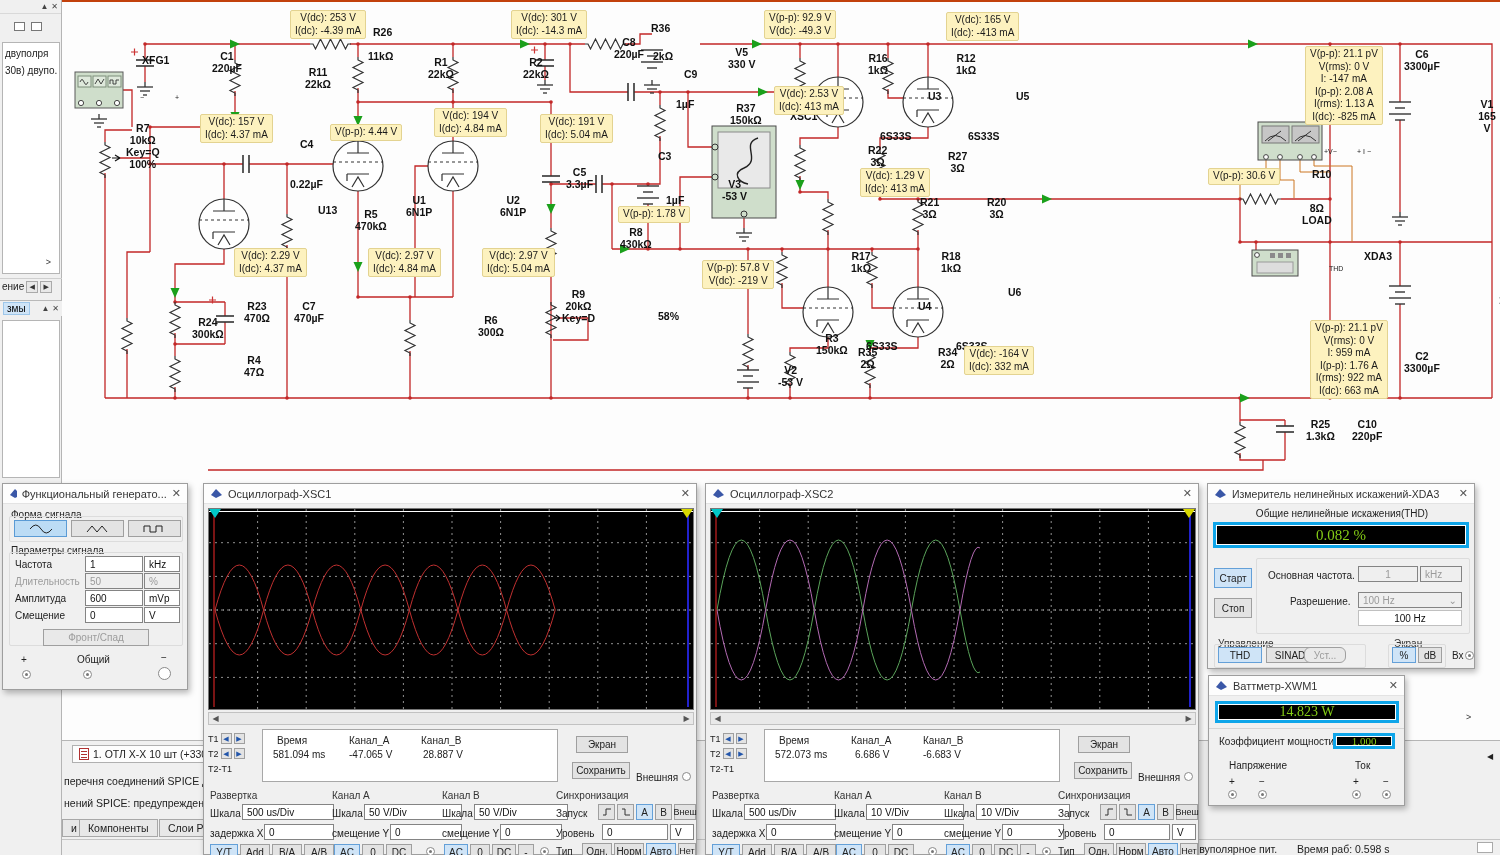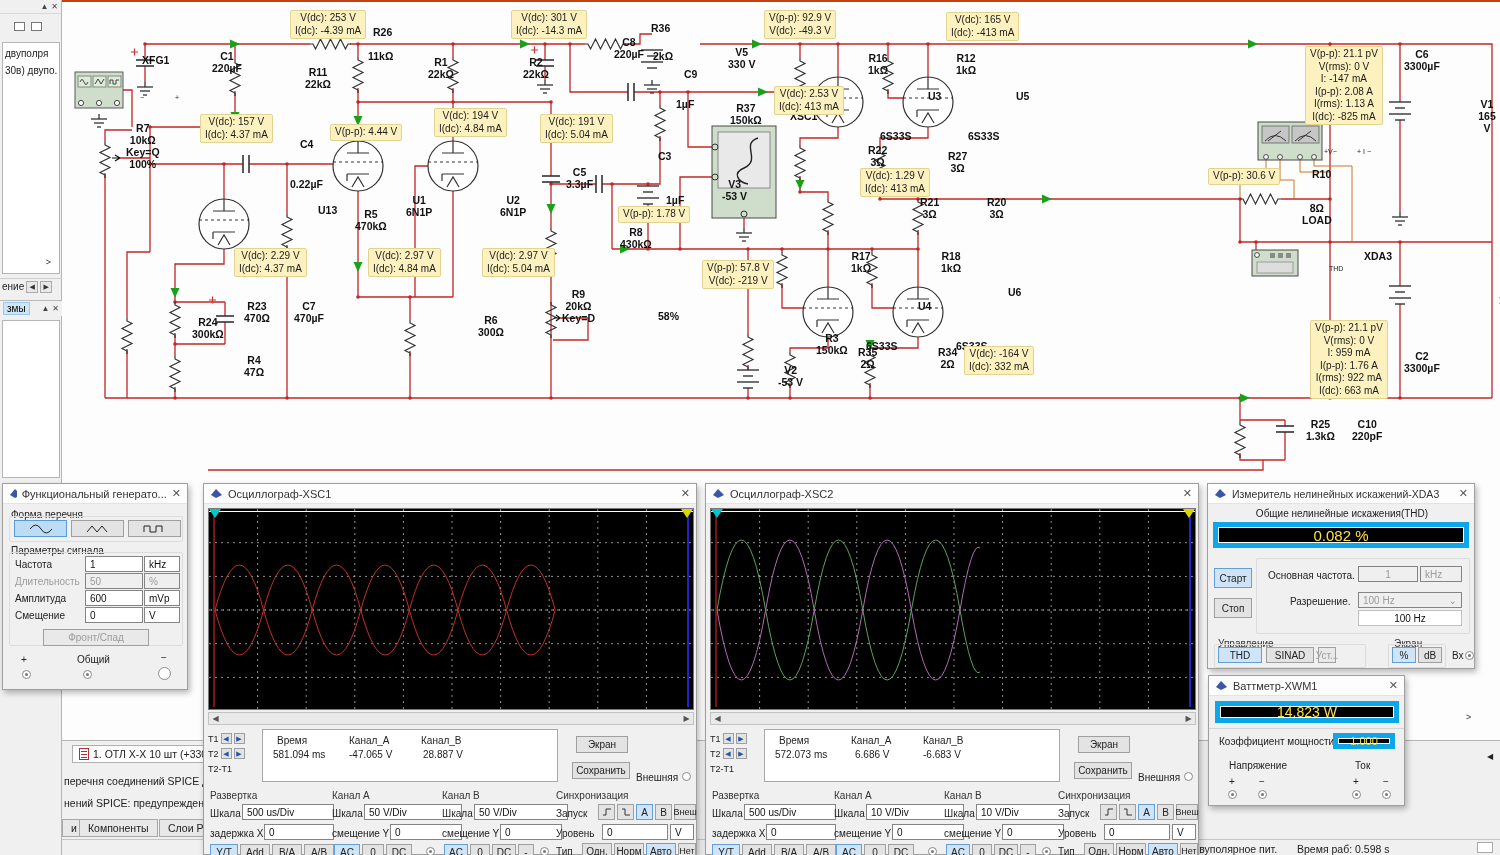--- a/index.html
+++ b/index.html
@@ -49,22 +49,22 @@
   .btn.sel { background:#cfe4f7; border-color:#64a0d8; }
   .btn.dis { color:#9c9c9c; background:#e9e9e9; }
   .inp { position:absolute; background:#fff; border:1px solid #848484; font-size:10px; color:#111;
     height:16px; display:flex; align-items:center; padding:0 4px; }
   .inp.dis { background:#efefef; color:#9a9a9a; }
   .lab { position:absolute; font-size:10px; color:#222; white-space:nowrap; }
   .lab.dis { color:#9c9c9c; }
   .rad { position:absolute; width:9px; height:9px; border:1px solid #8a8a8a; border-radius:50%; background:#fff; }
   .rad.dot::after { content:""; position:absolute; left:2px; top:2px; width:3px; height:3px; border-radius:50%; background:#777;}
   .rad.big { width:13px; height:13px; }
-  .blackdisp { position:absolute; background:#000; color:#fde047; border:5px solid #0ea5e9;
-    box-shadow:inset 0 0 0 1px #fff; display:flex; align-items:center; justify-content:center; }
+  .blackdisp { position:absolute; background:#000; color:#84cc16; border:3px solid #0ea5e9;
+    box-shadow:inset 0 0 0 1px #fff; display:flex; align-items:center; justify-content:center;font-family:Liberation Serif, serif; }
 
   
   .scope { width:494px; height:372px; }
   .scr { position:absolute; left:4px; top:24px; width:486px; height:202px; background:#000; border:1px solid #777;}
   .sbar { position:absolute; left:4px; top:228px; width:486px; height:13px; background:#e9e9e9; border:1px solid #c2c2c2;
     display:flex; justify-content:space-between; font-size:8px; color:#555; align-items:center;}
   .sbar span { width:13px; text-align:center; }
   .tclus { position:absolute; left:4px; top:247px; width:50px; height:50px; background:#f0f0f0; font-size:9px; color:#222;}
   .trow { display:flex; align-items:center; gap:2px; height:15px; }
   .tarr { width:11px; height:11px; border:1px solid #9f9f9f; background:#e3e3e3; font-size:7px; color:#2255aa;
@@ -579,21 +579,21 @@
   </div>
 
   <div class="win" style="left:2px;top:483px;width:186px;height:207px;">
     <div class="tb">
       <svg width="13" height="11">
           <path d="M1,7 L6,1 L12,7 L6,10 Z" fill="#3a57a7"></path>
         </svg>
       <span>Функциональный генерато...</span>
       <span class="close">✕</span>
     </div>
-    <div class="lab" style="left:8px;top:25px;">Форма перечня</div>
+    <div class="lab" style="left:8px;top:25px;">Форма сигнала</div>
     <div class="groupline" style="left:6px;top:32px;width:174px;height:26px;"></div>
     <div class="wavebtn sel" style="left:11px;top:36px;">
       <svg width="26" height="12">
           <path d="M2,6 Q8,-2 13,6 Q18,14 24,6" fill="none" stroke="#222"></path>
         </svg>
       </div>
     <div class="wavebtn" style="left:68px;top:36px;">
       <svg width="26" height="12">
           <path d="M2,9 L7,3 L12,9 L17,3 L22,9" fill="none" stroke="#222"></path>
         </svg>
@@ -859,21 +859,21 @@
     <div class="lab" style="left:82px;top:112px;">Разрешение.</div>
     <div class="inp dis" style="left:150px;top:108px;width:104px;">
         <span>100 Hz</span>
         <span style="margin-left:auto;color:#9a9a9a;">⌄</span>
       </div>
     <div class="inp" style="left:150px;top:126px;width:104px;justify-content:center;border-color:#c0c0c0;">100 Hz</div>
     <div class="grp-label" style="left:10px;top:154px;">Управление</div>
     <div class="groupline" style="left:6px;top:160px;width:152px;height:24px;"></div>
     <div class="btn sel" style="left:10px;top:163px;width:44px;">THD</div>
     <div class="btn" style="left:58px;top:163px;width:48px;">SINAD</div>
-    <div class="btn dis" style="left:110px;top:163px;width:18px;">Уст...</div>
+    <div class="btn dis" style="left:96px;top:163px;width:42px;border-radius:6px;">Уст...</div>
     <div class="grp-label" style="left:186px;top:154px;">Экран</div>
     <div class="groupline" style="left:180px;top:160px;width:58px;height:24px;"></div>
     <div class="btn sel" style="left:184px;top:163px;width:24px;">%</div>
     <div class="btn" style="left:210px;top:163px;width:24px;">dB</div>
     <div class="lab" style="left:244px;top:166px;">Вх</div>
     <span class="rad dot" style="left:257px;top:167px;"></span>
   </div>
 
   <div class="win" style="left:1208px;top:675px;width:197px;height:131px;">
     <div class="tb">

